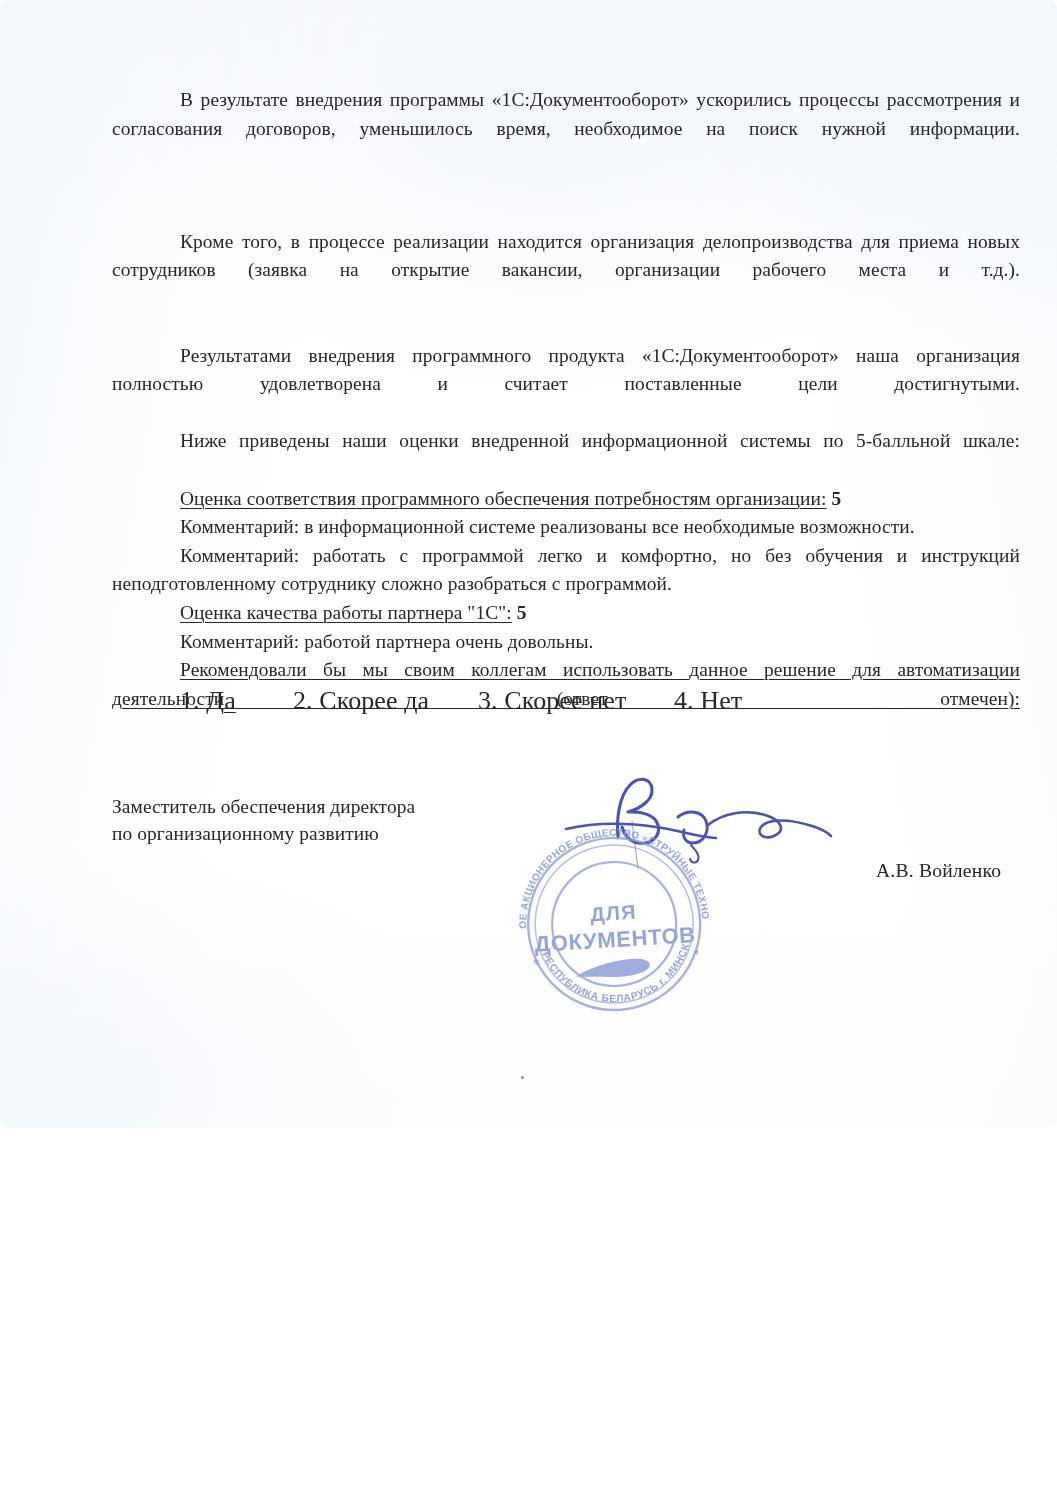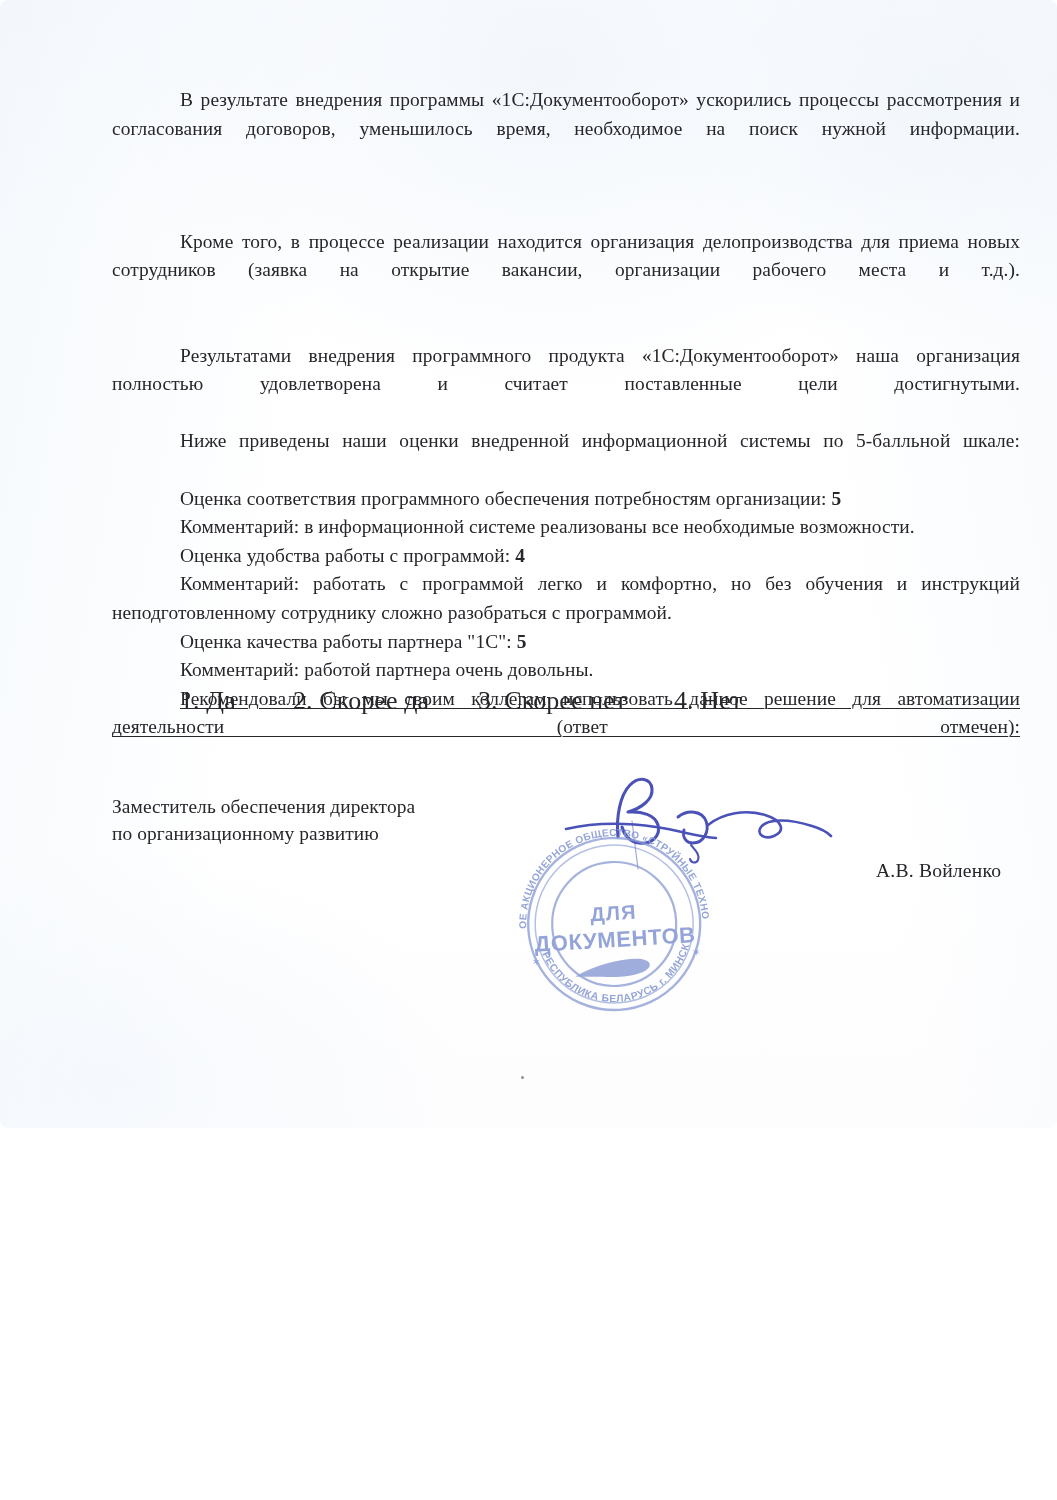--- a/index.html
+++ b/index.html
@@ -72,20 +72,21 @@
   .rating-line {
     margin: 0;
     color: #26262b;
     font-size: 19.4px;
     line-height: 28.6px;
     text-indent: 68px;
     letter-spacing: .1px;
   }
 
   .u {
+    text-decoration: underline;
     text-underline-offset: 2.5px;
     text-decoration-thickness: 1.2px;
   }
   .b { font-weight: 700; }
 
   
   .q-wrap {
     margin: 0;
     color: #26262b;
     font-size: 19.4px;
@@ -195,21 +196,20 @@
     <p class="para">Кроме того, в процессе реализации находится организация делопроизводства для приема новых сотрудников (заявка на открытие вакансии, организации рабочего места и т.д.).</p>
     <div class="gap-lg"></div>
 
     <p class="para">Результатами внедрения программного продукта «1С:Документооборот» наша организация полностью удовлетворена и считает поставленные цели достигнутыми.</p>
 
     <p class="para">Ниже приведены наши оценки внедренной информационной системы по 5-балльной шкале:</p>
 
     <p class="rating-line"><span class="u">Оценка соответствия программного обеспечения потребностям организации:</span> <span class="b">5</span></p>
     <p class="rating-line"><span>Комментарий:</span> <span>в информационной системе реализованы все необходимые возможности.</span></p>
 
-    <p class="rating-line"><span class="u">Оценка удобства работы с программой:</span> <span class="b">4</span></p>
     <p class="para noafter"><span>Комментарий:</span> <span>работать с программой легко и комфортно, но без обучения и инструкций неподготовленному сотруднику сложно разобраться с программой.</span></p>
 
     <p class="rating-line"><span class="u">Оценка качества работы партнера "1С":</span> <span class="b">5</span></p>
     <p class="rating-line"><span>Комментарий:</span> <span>работой партнера очень довольны.</span></p>
 
     <p class="q-wrap">Рекомендовали бы мы своим коллегам использовать данное решение для автоматизации деятельности (ответ отмечен):</p>
 
   </div>
 
   <div id="answers">

